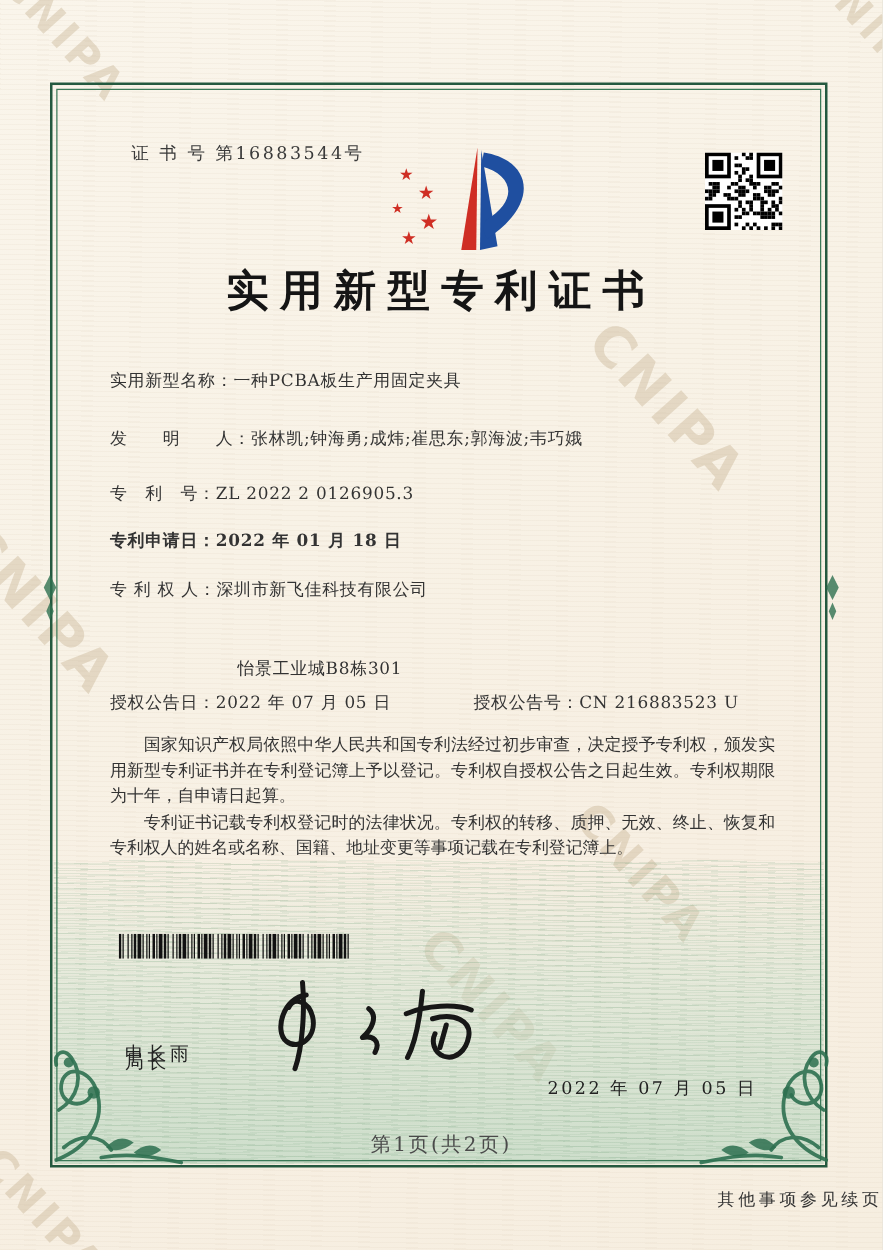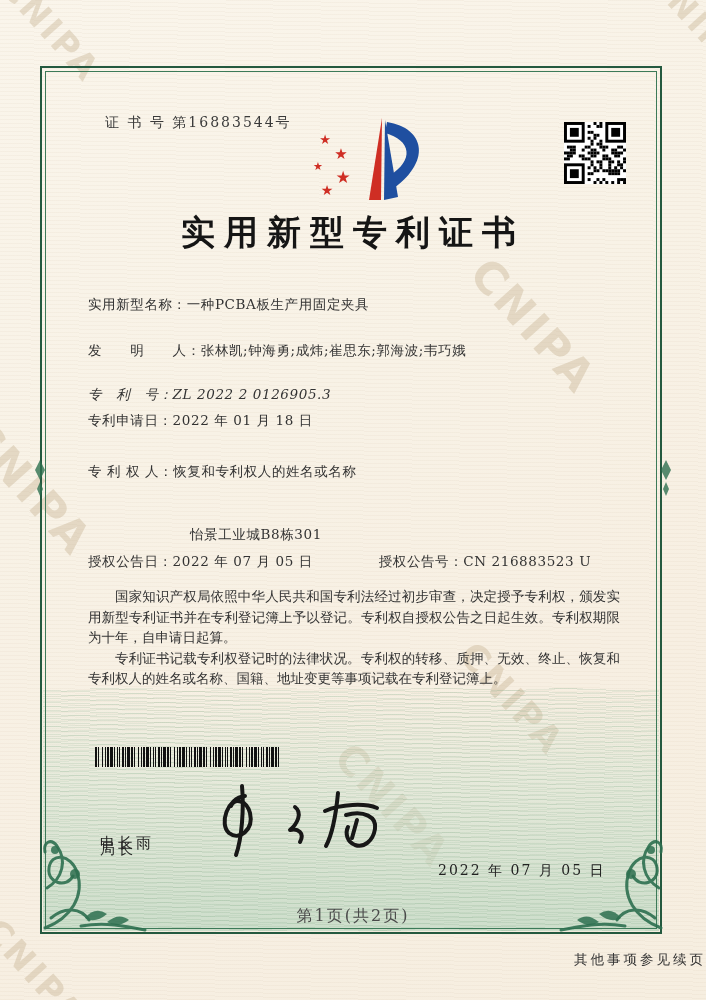--- a/index.html
+++ b/index.html
@@ -239,28 +239,28 @@
     </svg>
 
   <div class="abs title">实用新型专利证书</div>
 
   <div class="abs field" style="top:296px;">
     <span class="lab">实用新型名称：</span><span>一种PCBA板生产用固定夹具</span>
   </div>
   <div class="abs field" style="top:342px;">
     <span class="lab">发　　明　　人：</span><span>张林凯;钟海勇;成炜;崔思东;郭海波;韦巧娥</span>
   </div>
-  <div class="abs field" style="top:386px;font-style:italic;">
+  <div class="abs field" style="top:386px;">
     <span class="lab">专　利　号：</span><span>ZL 2022 2 0126905.3</span>
   </div>
-  <div class="abs field" style="top:412px;">
+  <div class="abs field" style="top:424px;font-weight:bold;">
     <span class="lab">专利申请日：</span><span>2022 年 01 月 18 日</span>
   </div>
   <div class="abs field" style="top:463px;">
-    <span class="lab">专 利 权 人：</span><span>恢复和专利权人的姓名或名称</span>
+    <span class="lab">专 利 权 人：</span><span>深圳市新飞佳科技有限公司</span>
   </div>
   <div class="abs field" style="top:526px;left:190px;">
     <span>怡景工业城B8栋301</span>
   </div>
   <div class="abs field" style="top:553px;">
     <span class="lab">授权公告日：</span><span>2022 年 07 月 05 日</span>
     <span style="display:inline-block;width:56px;"></span>
     <span class="lab">授权公告号：</span><span>CN 216883523 U</span>
   </div>
 

